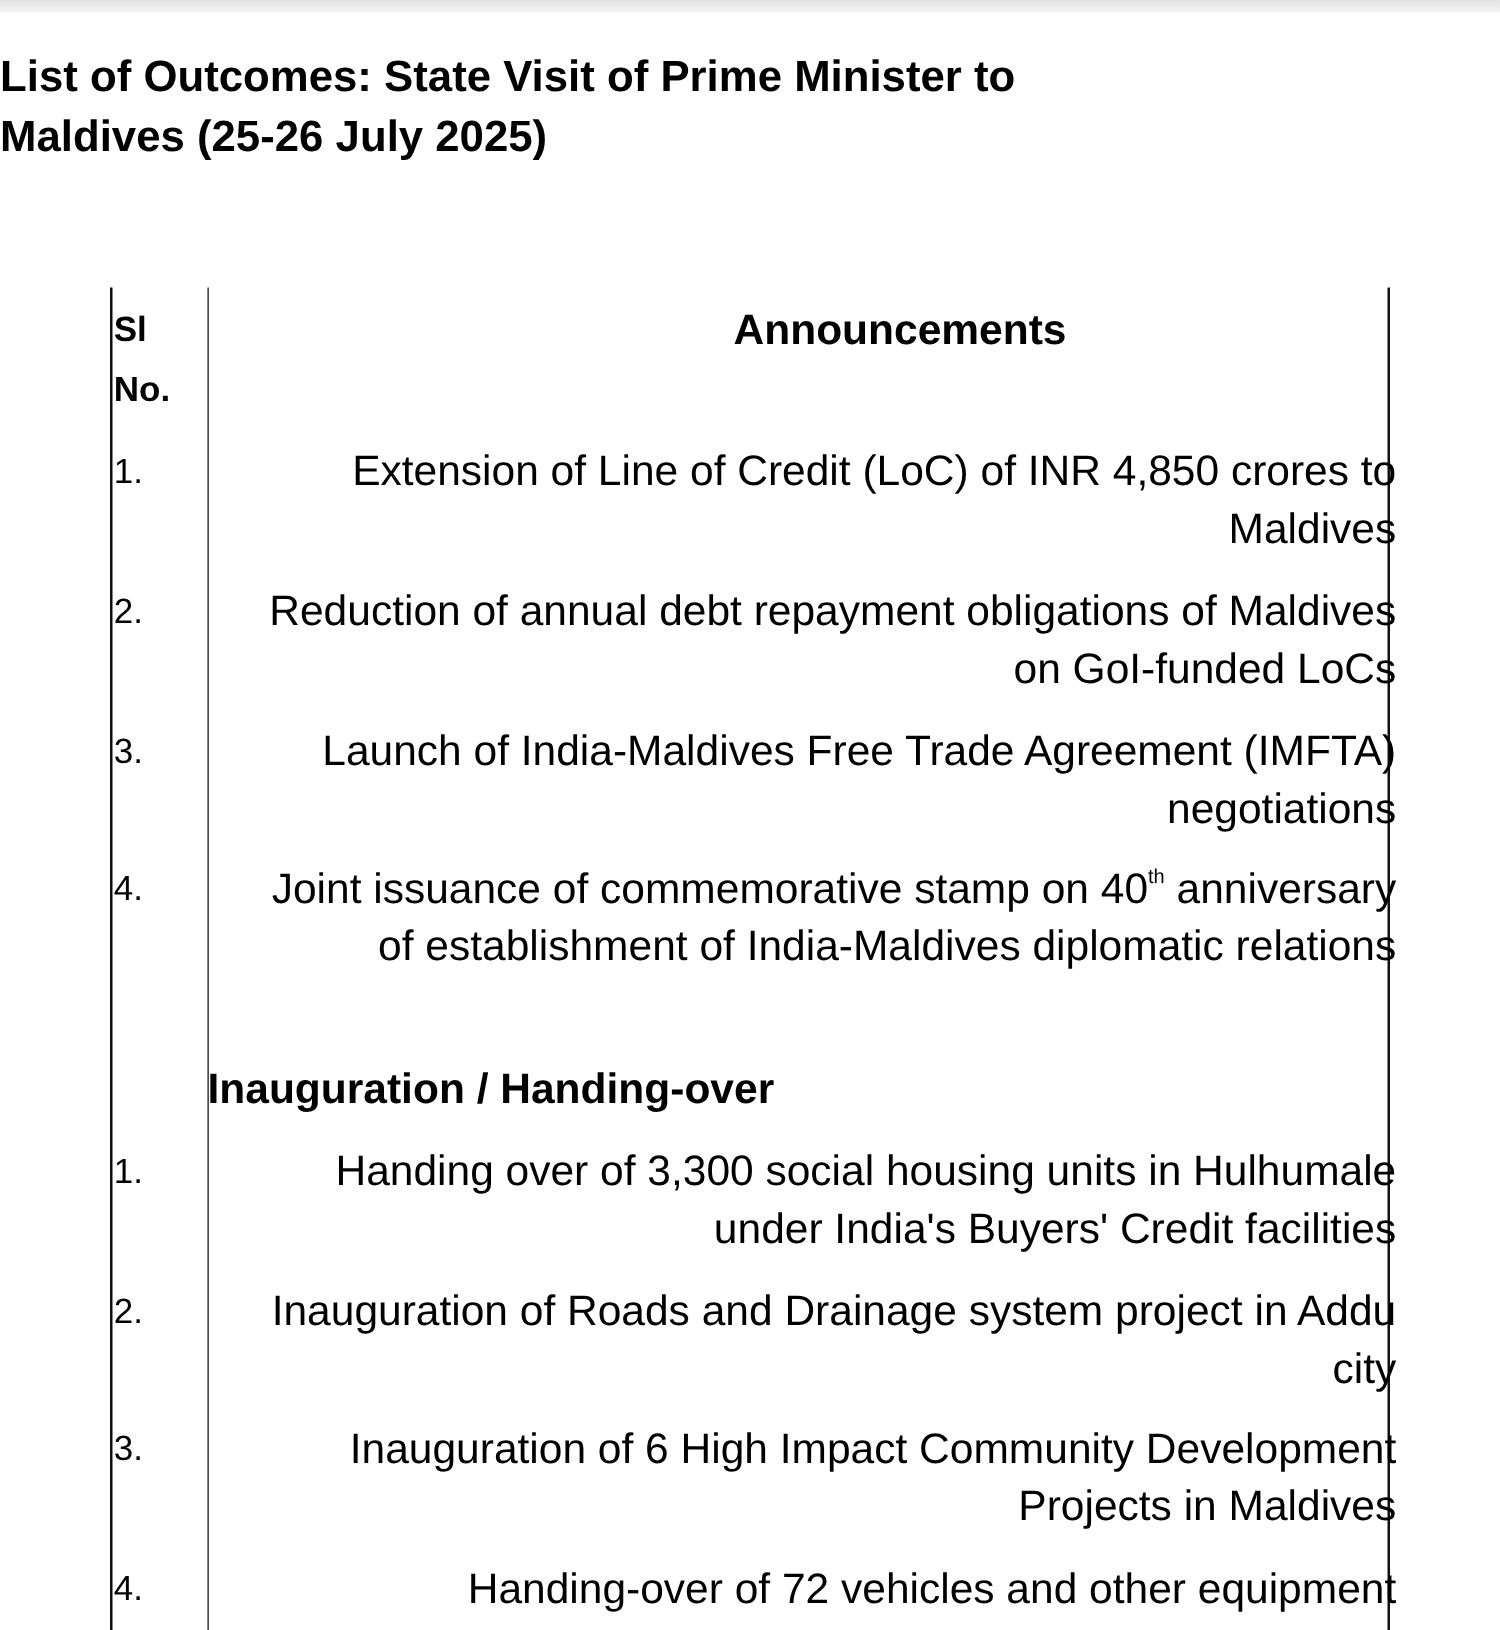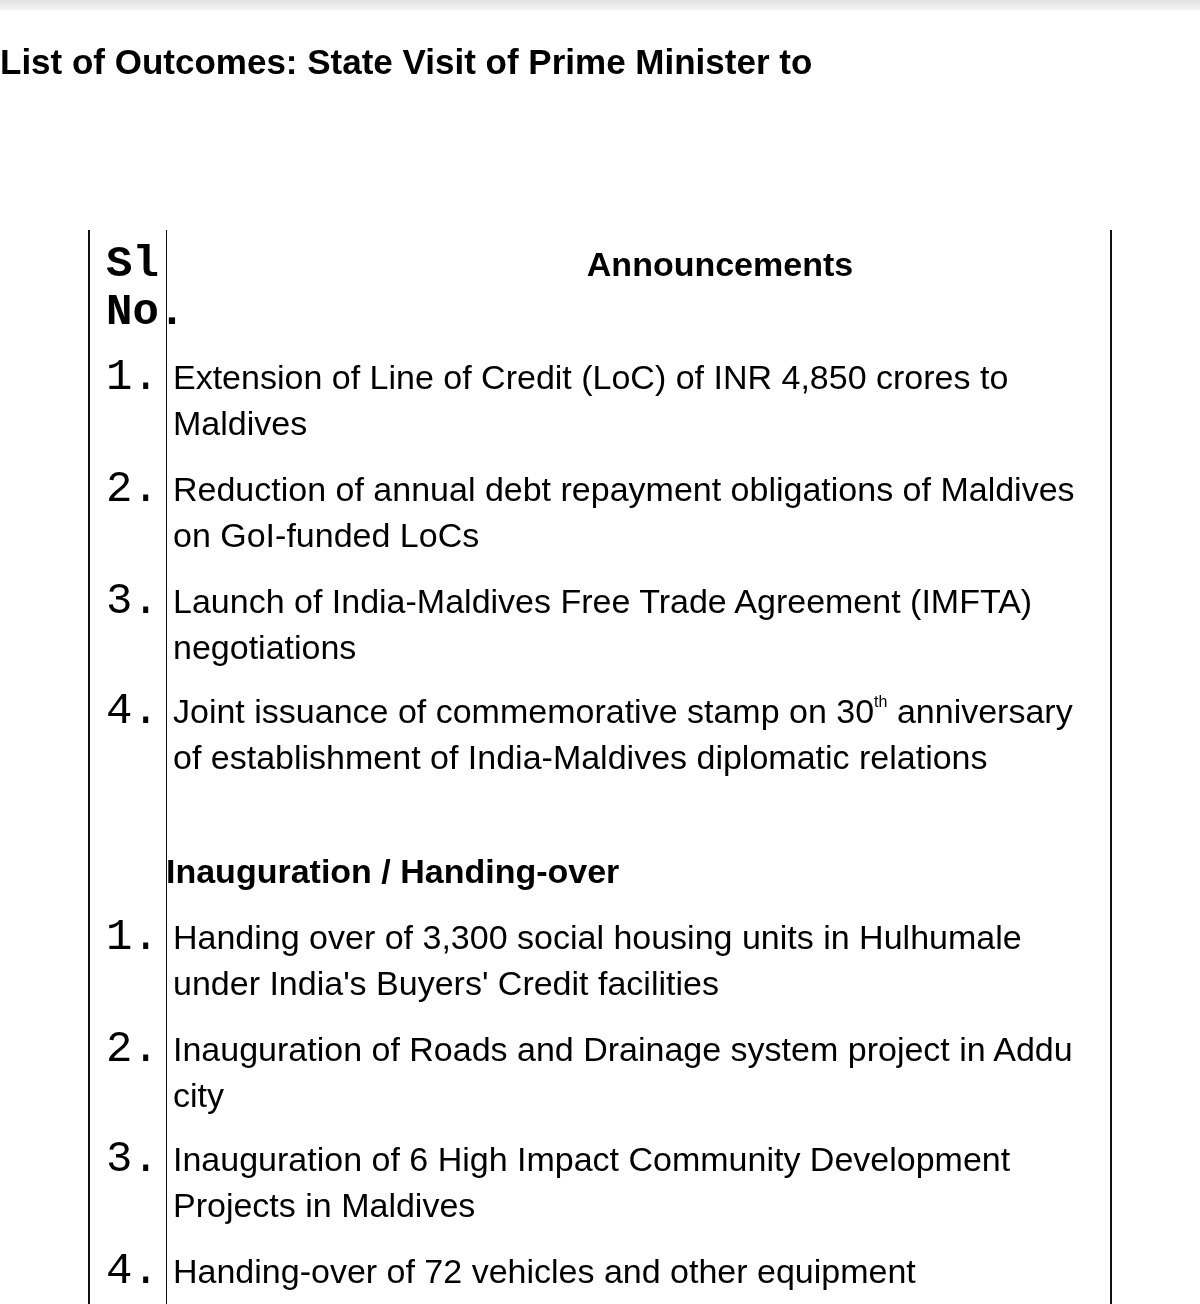--- a/index.html
+++ b/index.html
@@ -50,32 +50,32 @@
       width: 0;
       border-left: 1.5px solid #111;
     }
     .row {
       position: absolute;
       left: 0;
       width: 1020px;
     }
     .sl {
       position: absolute;
-      left: 16px;
+      left: 1px;
       width: 68px;
-      font-size: 44px;
+      font-size: 28px;
       line-height: 46px;
-      font-family: Liberation Mono, monospace;
     }
     .desc {
       position: absolute;
-      left: 83px;
+      left: 102px;
       width: 925px;
       font-size: 34px;
       line-height: 46px;
+      text-align: right;
     }
     .hdr-sl {
       font-weight: bold;
       line-height: 48px;
     }
     .hdr-title {
       font-weight: bold;
       text-align: center;
       left: 76px;
       width: 1108px;
@@ -96,20 +96,21 @@
       vertical-align: super;
     }
   </style>
 </head>
 <body>
 
 <div class="top-band"></div>
 
 <div class="title">
   <span class="line">List of Outcomes: State Visit of Prime Minister to</span>
+  <span class="line">Maldives (25-26 July 2025)</span>
 </div>
 
 <div class="table">
   <div class="col-divider"></div>
 
   <div class="row" style="top: 10px;">
     <div class="sl hdr-sl">
       <div>Sl</div>
       <div>No.</div>
     </div>
@@ -126,21 +127,21 @@
     <div class="desc">Reduction of annual debt repayment obligations of Maldives on GoI-funded LoCs</div>
   </div>
 
   <div class="row" style="top: 348px;">
     <div class="sl">3.</div>
     <div class="desc">Launch of India-Maldives Free Trade Agreement (IMFTA) negotiations</div>
   </div>
 
   <div class="row" style="top: 458px;">
     <div class="sl">4.</div>
-    <div class="desc"><span>Joint issuance of commemorative stamp on 30</span><sup>th</sup><span> anniversary of establishment of India-Maldives diplomatic relations</span></div>
+    <div class="desc"><span>Joint issuance of commemorative stamp on 40</span><sup>th</sup><span> anniversary of establishment of India-Maldives diplomatic relations</span></div>
   </div>
 
   <div class="section-title" style="top: 618px;">Inauguration / Handing-over</div>
 
   <div class="row" style="top: 684px;">
     <div class="sl">1.</div>
     <div class="desc">Handing over of 3,300 social housing units in Hulhumale under India's Buyers' Credit facilities</div>
   </div>
 
   <div class="row" style="top: 796px;">

